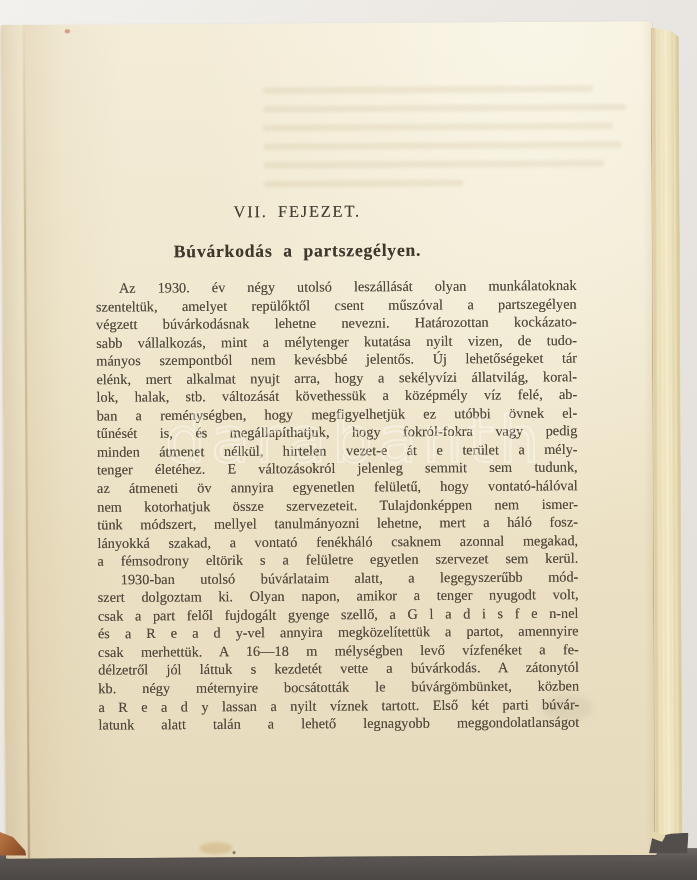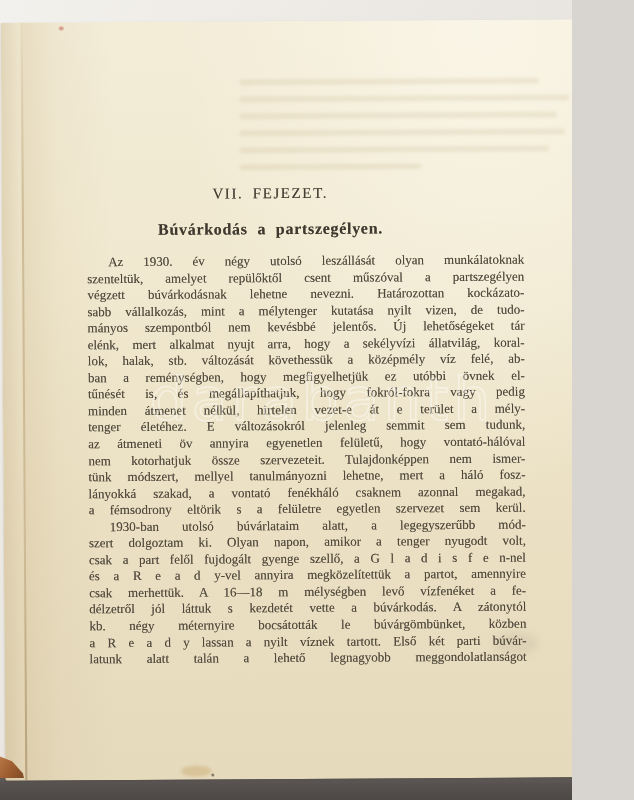--- a/index.html
+++ b/index.html
@@ -1,17 +1,17 @@
 <!DOCTYPE html>
 <html style="--page: #f3ecd7; --ink: #4f473b;"><head>
 <meta charset="utf-8">
 <style>
   html,body{margin:0;padding:0;background:#d8d5d0;}
   .scene{
-    position:relative;width:572px;height:800px;overflow:hidden;
+    position:relative;width:634px;height:800px;overflow:hidden;
     background:linear-gradient(125deg,#f3f1ed 0%,#ece9e4 35%,#e6e3de 70%,#e2dfda 100%);
     font-family:"Liberation Serif",serif;
   }
   
   .table-band{
     position:absolute;left:0;top:771px;width:634px;height:29px;
     background:linear-gradient(180deg,#6b6562 0%,#575250 45%,#4c4846 100%);
     z-index:1;
   }
   

